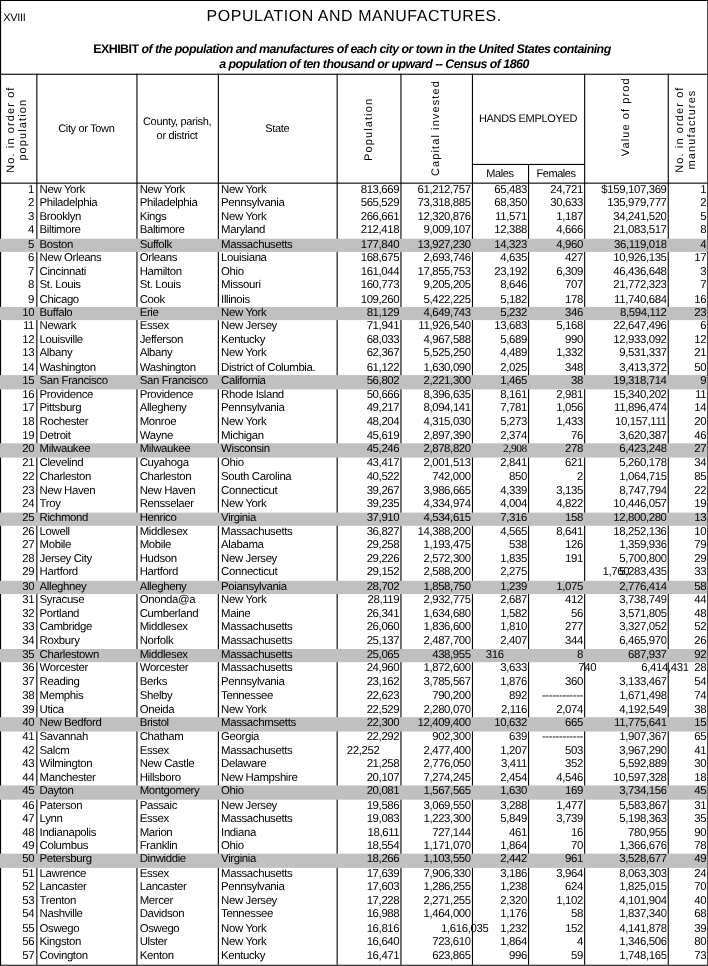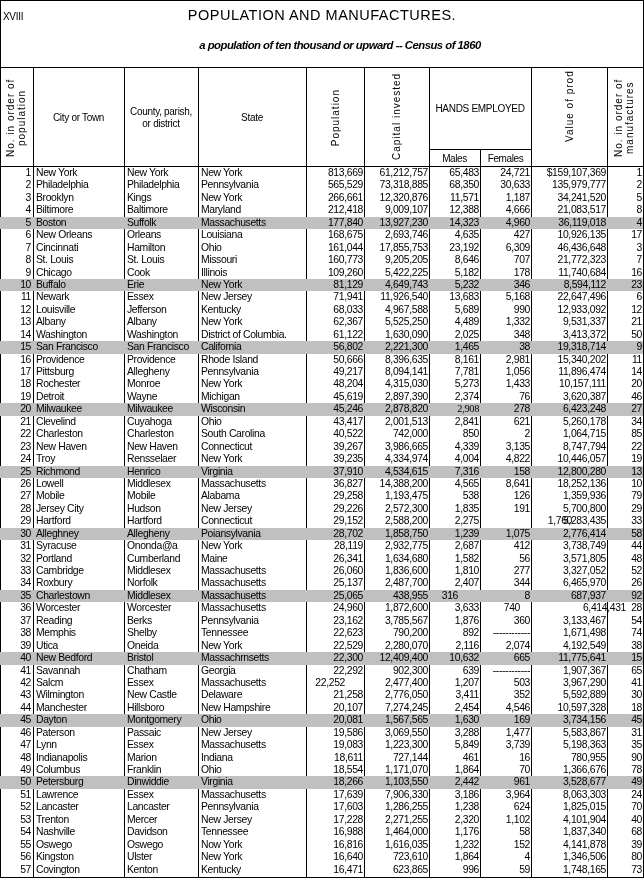--- a/index.html
+++ b/index.html
@@ -29,20 +29,21 @@
   .r { text-align: right; }
 </style>
 </head>
 <body>
 
 <div class="frame"></div>
 
 <div class="page-num">XVIII</div>
 <div class="title">POPULATION AND MANUFACTURES.</div>
 <div class="subtitle">
+  <div><span class="lead">EXHIBIT</span><span class="rest"> of the population and manufactures of each city or town in the United States containing</span></div>
   <div class="rest" style="padding-left:40px">a population of ten thousand or upward -- Census of 1860</div>
 </div>
 
 <div class="hline" style="top:67px"></div>
 <div class="hline" style="top:149px; left:429px; width:102px"></div>
 <div class="hline" style="top:166px"></div>
 
 <div class="vline" style="left:33px"></div>
 <div class="vline" style="left:124px"></div>
 <div class="vline" style="left:198px"></div>
@@ -497,21 +498,21 @@
       <div class="c r" style="left: 607px; width: 35px;">92</div>
     </div>
     <div class="row">
       <div class="c r" style="left: 0px; width: 31px;">36</div>
       <div class="c " style="left: 36px; width: 86px;">Worcester</div>
       <div class="c " style="left: 127px; width: 70px;">Worcester</div>
       <div class="c " style="left: 201px; width: 104px;">Massachusetts</div>
       <div class="c r" style="left: 306px; width: 57px;">24,960</div>
       <div class="c r" style="left: 364px; width: 64px;">1,872,600</div>
       <div class="c r" style="left: 429px; width: 50px;">3,633</div>
-      <div class="c r" style="left: 486px; width: 34px;">740</div>
+      <div class="c r" style="left: 508px; width: 34px;">740</div>
       <div class="c r" style="left: 531px; width: 75px; margin-left: 20px;">6,414,431</div>
       <div class="c r" style="left: 607px; width: 35px;">28</div>
     </div>
     <div class="row">
       <div class="c r" style="left: 0px; width: 31px;">37</div>
       <div class="c " style="left: 36px; width: 86px;">Reading</div>
       <div class="c " style="left: 127px; width: 70px;">Berks</div>
       <div class="c " style="left: 201px; width: 104px;">Pennsylvania</div>
       <div class="c r" style="left: 306px; width: 57px;">23,162</div>
       <div class="c r" style="left: 364px; width: 64px;">3,785,567</div>
@@ -723,21 +724,21 @@
       <div class="c r" style="left: 480px; width: 50px;">58</div>
       <div class="c r" style="left: 531px; width: 75px;">1,837,340</div>
       <div class="c r" style="left: 607px; width: 35px;">68</div>
     </div>
     <div class="row">
       <div class="c r" style="left: 0px; width: 31px;">55</div>
       <div class="c " style="left: 36px; width: 86px;">Oswego</div>
       <div class="c " style="left: 127px; width: 70px;">Oswego</div>
       <div class="c " style="left: 201px; width: 104px;">Now York</div>
       <div class="c r" style="left: 306px; width: 57px;">16,816</div>
-      <div class="c r" style="left: 364px; width: 64px;">1,616,035</div>
+      <div class="c r" style="left: 364px; width: 80px;">1,616,035</div>
       <div class="c r" style="left: 429px; width: 50px;">1,232</div>
       <div class="c r" style="left: 480px; width: 50px;">152</div>
       <div class="c r" style="left: 531px; width: 75px;">4,141,878</div>
       <div class="c r" style="left: 607px; width: 35px;">39</div>
     </div>
     <div class="row">
       <div class="c r" style="left: 0px; width: 31px;">56</div>
       <div class="c " style="left: 36px; width: 86px;">Kingston</div>
       <div class="c " style="left: 127px; width: 70px;">Ulster</div>
       <div class="c " style="left: 201px; width: 104px;">New York</div>

